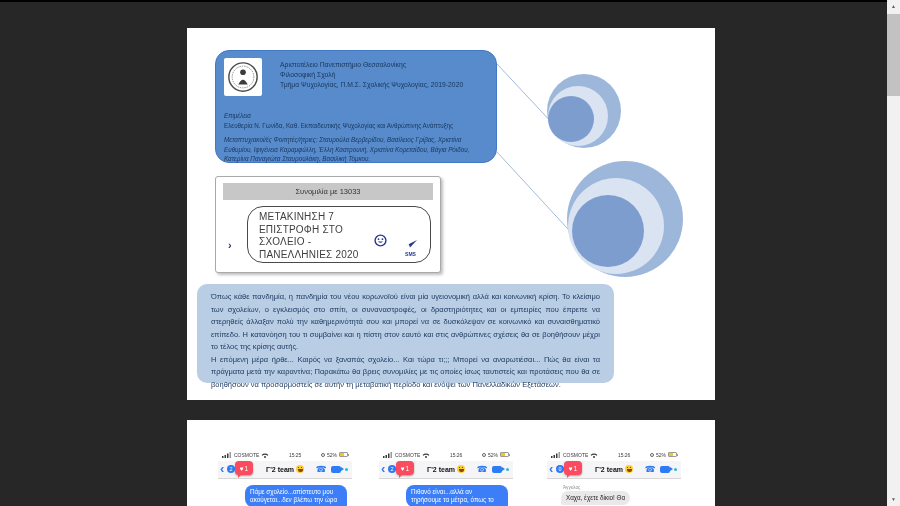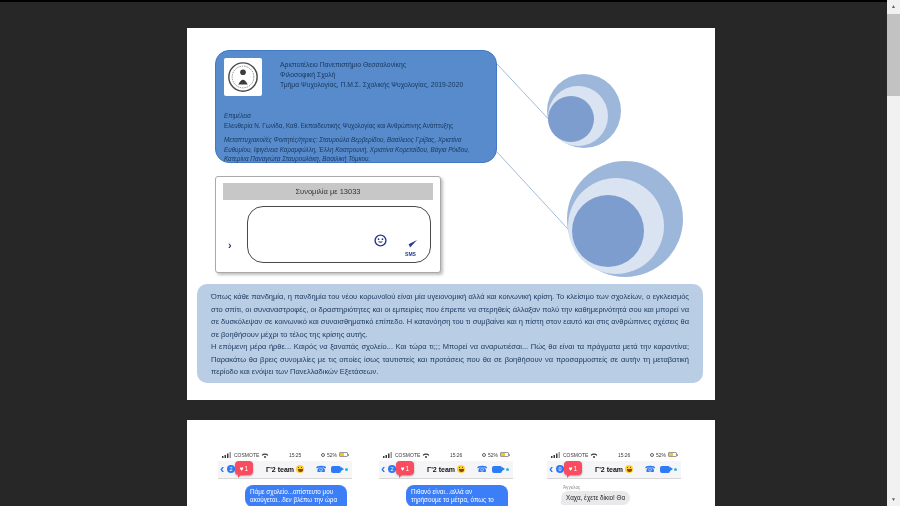--- a/index.html
+++ b/index.html
@@ -33,21 +33,21 @@
   .sms-mock { position:absolute; left:28px; top:148px; width:226px; height:97px; background:#fff; border:1px solid #a9a9a9; border-radius:3px; box-shadow:2px 2px 3px rgba(0,0,0,.25); }
   .sms-bar { margin:6px 7px 0; height:17px; background:#C7C7C7; font-size:7.5px; color:#333; line-height:17px; text-align:center; }
   .sms-prompt { position:absolute; left:12px; top:62px; color:#283891; font-weight:bold; font-size:11px; }
   .sms-bubble { position:absolute; left:31px; top:29px; width:184px; height:57px; border:1.5px solid #4a4a4a; border-radius:16px; background:#fff; }
   .sms-text { position:absolute; left:11px; top:4px; font-size:10px; line-height:12.7px; color:#3f3f3f; letter-spacing:.2px; }
   .sms-smiley { position:absolute; right:43px; bottom:11px; }
   .sms-send { position:absolute; right:12px; bottom:5px; text-align:center; }
   .sms-send .lbl { display:block; font-size:5px; font-weight:bold; color:#283891; margin-top:-1px; }
 
   
-  .intro-box { position:absolute; left:10px; top:256px; width:506px; height:99px; background:#B9CDE5; border-radius:10px; padding:7px 14px; font-size:7.5px; line-height:12.55px; color:#1F3C61; text-align:justify; }
+  .intro-box { position:absolute; left:10px; top:256px; width:417px; height:99px; background:#B9CDE5; border-radius:10px; padding:7px 14px; font-size:7.5px; line-height:12.55px; color:#1F3C61; text-align:justify; }
   .intro-box .p2 { }
 
   
   .phone { position:absolute; top:30px; width:134px; height:270px; background:#fff; }
   .ph1 { left:31px; } .ph2 { left:192px; } .ph3 { left:360px; }
   .sbrow { display:flex; justify-content:space-between; align-items:center; height:9px; padding:0 4px; font-size:5px; color:#3c3c3c; }
   .sb-g { display:flex; align-items:center; gap:2px; }
   .batt { width:9px; height:5px; border:1px solid #9a9a9a; border-radius:1px; position:relative; }
   .batt i { display:block; width:55%; height:100%; background:#F5C623; }
   .batt::after { content:''; position:absolute; right:-2px; top:1px; width:1px; height:2px; background:#9a9a9a; }
@@ -110,20 +110,26 @@
       <div class="lbl">Επιμέλεια</div>
       <div class="editor">Ελευθερία Ν. Γωνίδα, Καθ. Εκπαιδευτικής Ψυχολογίας και Ανθρώπινης Ανάπτυξης</div>
       <div class="students">Μεταπτυχιακοί/ές Φοιτητές/ήτριες: Σταυρούλα Βερβερίδου, Βασίλειος Γρίβας, Χριστίνα Ευθυμίου, Ιφιγένεια Καραμφύλλη, Έλλη Καστρουνή, Χριστίνα Κορετσίδου, Βάγια Ρόιδου, Κατερίνα Παναγιώτα Σταυρουλάκη, Βασιλική Τόμκου.</div>
     </div>
   </div>
 
   <div class="sms-mock">
     <div class="sms-bar">Συνομιλία με 13033</div>
     <span class="sms-prompt">›</span>
     <div class="sms-bubble">
+      <div class="sms-text">
+        <div>ΜΕΤΑΚΙΝΗΣΗ 7</div>
+        <div>ΕΠΙΣΤΡΟΦΗ ΣΤΟ</div>
+        <div>ΣΧΟΛΕΙΟ -</div>
+        <div>ΠΑΝΕΛΛΗΝΙΕΣ 2020</div>
+      </div>
       <span class="sms-smiley">
         <svg width="13" height="13" viewBox="0 0 12 12">
           <circle cx="6" cy="6" r="5" fill="none" stroke="#283891" stroke-width="1.3"></circle>
           <circle cx="4.2" cy="4.8" r="0.8" fill="#283891"></circle>
           <circle cx="7.8" cy="4.8" r="0.8" fill="#283891"></circle>
           <path d="M3.6 6.9 Q6 9.3 8.4 6.9 Z" fill="#283891"></path>
         </svg>
       </span>
       <span class="sms-send">
         <svg width="15" height="11" viewBox="0 0 15 11">

